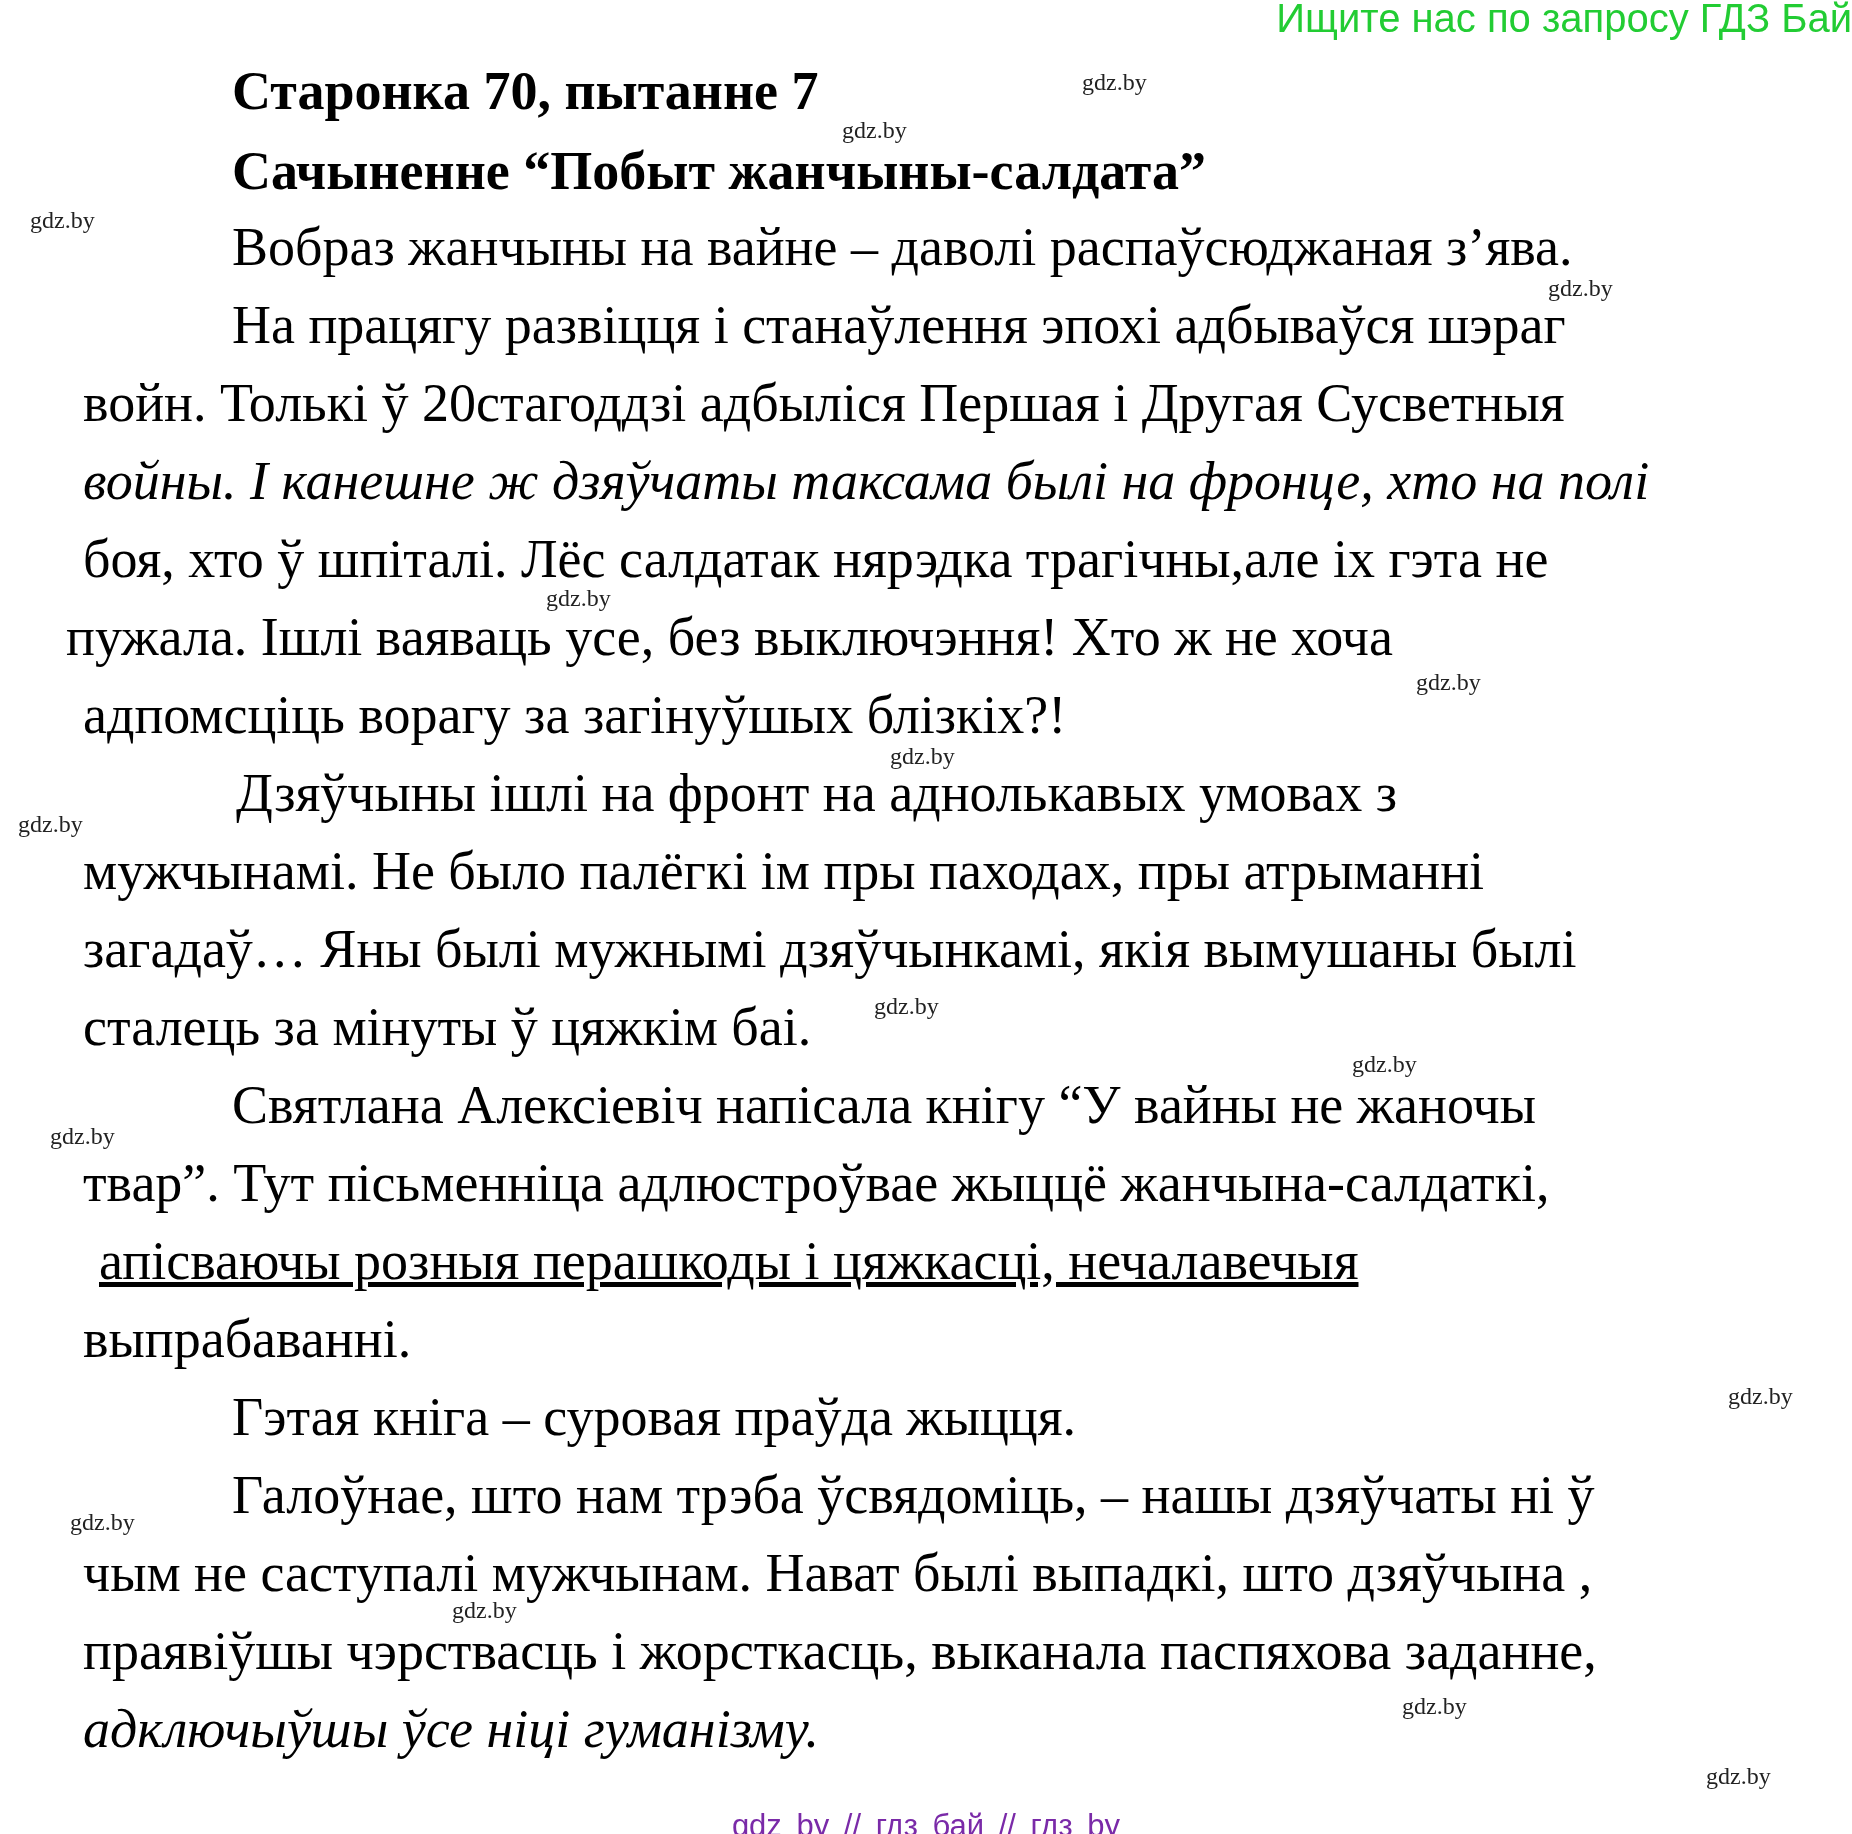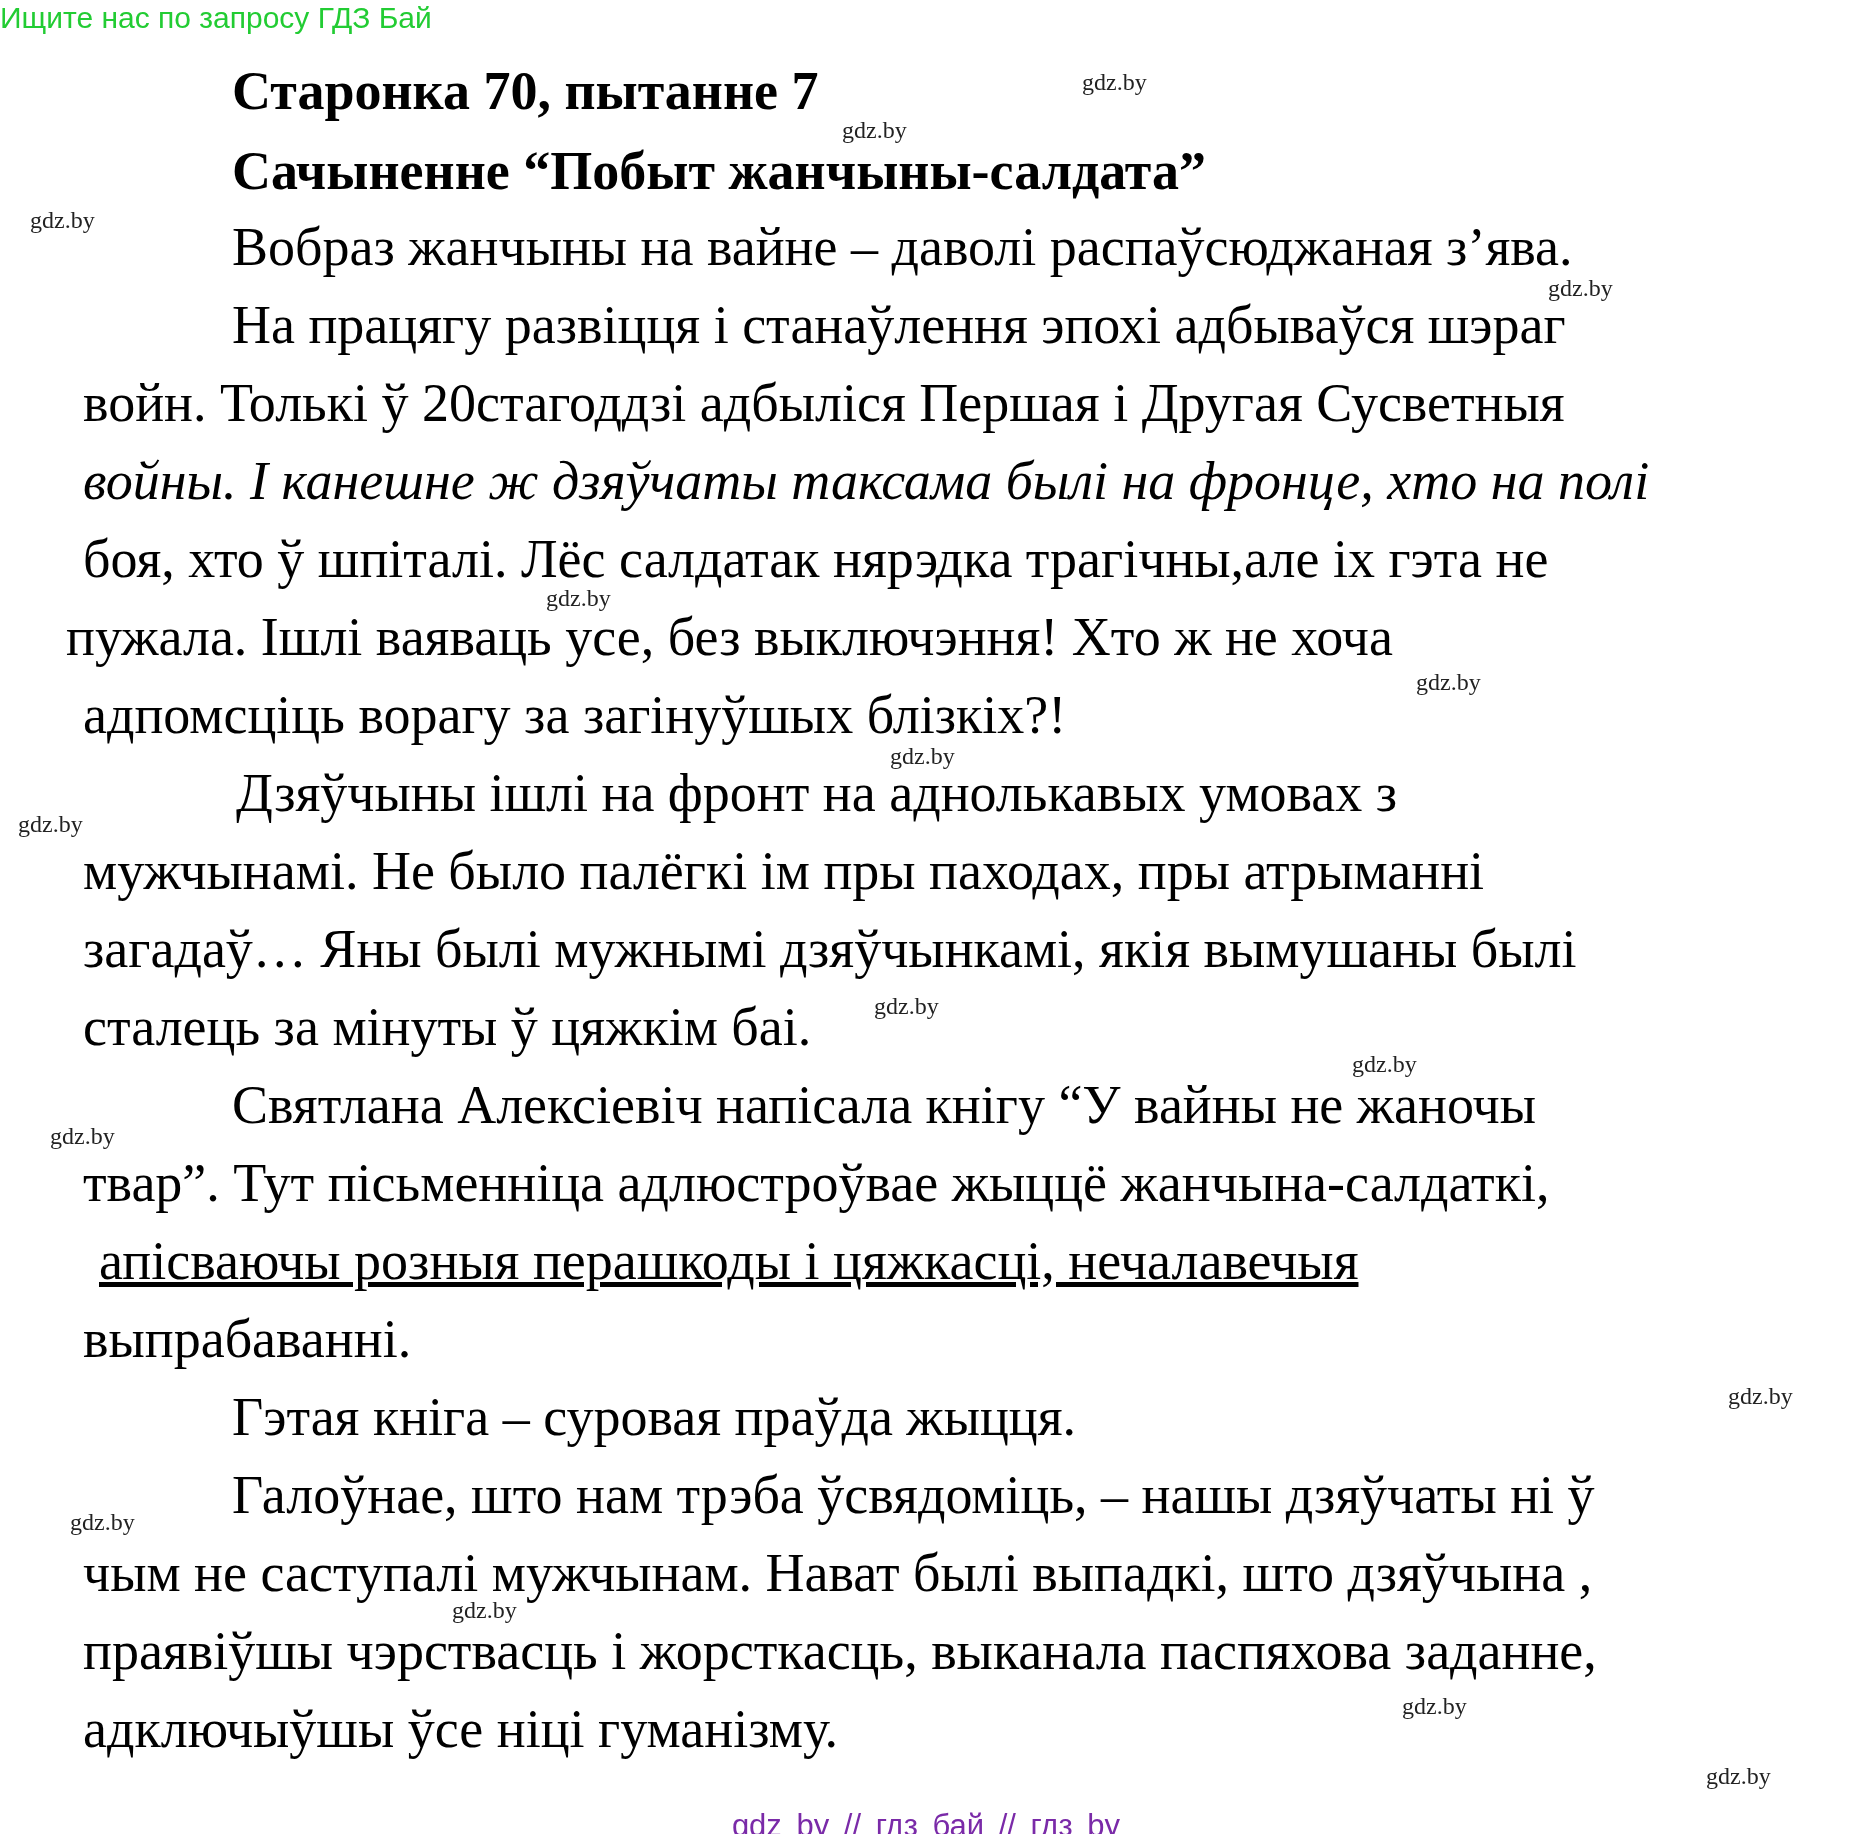--- a/index.html
+++ b/index.html
@@ -1,20 +1,20 @@
 <!DOCTYPE html>
 <html><head>
   <meta charset="utf-8">
   <style>
     html, body { margin: 0; padding: 0; background: #ffffff; }
     body { width: 1852px; height: 1834px; position: relative; overflow: hidden; }
     .page { position: absolute; left: 0; top: 0; width: 1852px; height: 1834px; background: #fff; }
     .top-banner {
-      position: absolute; left: 0; width: 1852px; top: 0; text-align: left;
-      font-family: "Liberation Sans", sans-serif; font-size: 30px; color: #22cc33; line-height: 36px;
+      position: absolute; left: 0; width: 1852px; top: 0; text-align: right;
+      font-family: "Liberation Sans", sans-serif; font-size: 40px; color: #22cc33; line-height: 36px;
     }
     .line {
       position: absolute; white-space: nowrap;
       font-family: "Liberation Serif", serif; font-size: 54px; color: #000; line-height: 62px;
     }
     .heading { font-weight: bold; }
     .wm {
       position: absolute; white-space: nowrap;
       font-family: Liberation Serif, serif; font-size: 24px; color: #222; line-height: 32px;
     }
@@ -46,21 +46,21 @@
   <div class="line" style="left:83px; top:918px;">загадаў… Яны былі мужнымі дзяўчынкамі, якія вымушаны былі</div>
   <div class="line" style="left:232px; top:1074px;">Святлана Алексіевіч напісала кнігу “У вайны не жаночы</div>
   <div class="line" style="left:83px; top:996px;">сталець за мінуты ў цяжкім баі.</div>
   <div class="line" style="left:83px; top:1152px;">твар”. Тут пісьменніца адлюстроўвае жыццё жанчына-салдаткі,</div>
   <div class="line" style="left:99px; top:1230px;text-decoration:underline;">апісваючы розныя перашкоды і цяжкасці, нечалавечыя</div>
   <div class="line" style="left:83px; top:1308px;">выпрабаванні.</div>
   <div class="line" style="left:232px; top:1386px;">Гэтая кніга – суровая праўда жыцця.</div>
   <div class="line" style="left:232px; top:1464px;">Галоўнае, што нам трэба ўсвядоміць, – нашы дзяўчаты ні ў</div>
   <div class="line" style="left:83px; top:1542px;">чым не саступалі мужчынам. Нават былі выпадкі, што дзяўчына ,</div>
   <div class="line" style="left:83px; top:1620px;">праявіўшы чэрствасць і жорсткасць, выканала паспяхова заданне,</div>
-  <div class="line" style="left:83px; top:1698px;">адключыўшы ўсе ніці гуманізму.</div>
+  <div class="line" style="left:83px; top:1698px;font-style:italic;">адключыўшы ўсе ніці гуманізму.</div>
 
   <div class="wm" style="left:1082px; top:66px;">gdz.by</div>
   <div class="wm" style="left:842px; top:114px;">gdz.by</div>
   <div class="wm" style="left:30px; top:204px;">gdz.by</div>
   <div class="wm" style="left:1548px; top:272px;">gdz.by</div>
   <div class="wm" style="left:546px; top:582px;">gdz.by</div>
   <div class="wm" style="left:1416px; top:666px;">gdz.by</div>
   <div class="wm" style="left:890px; top:740px;">gdz.by</div>
   <div class="wm" style="left:18px; top:808px;">gdz.by</div>
   <div class="wm" style="left:874px; top:990px;">gdz.by</div>

